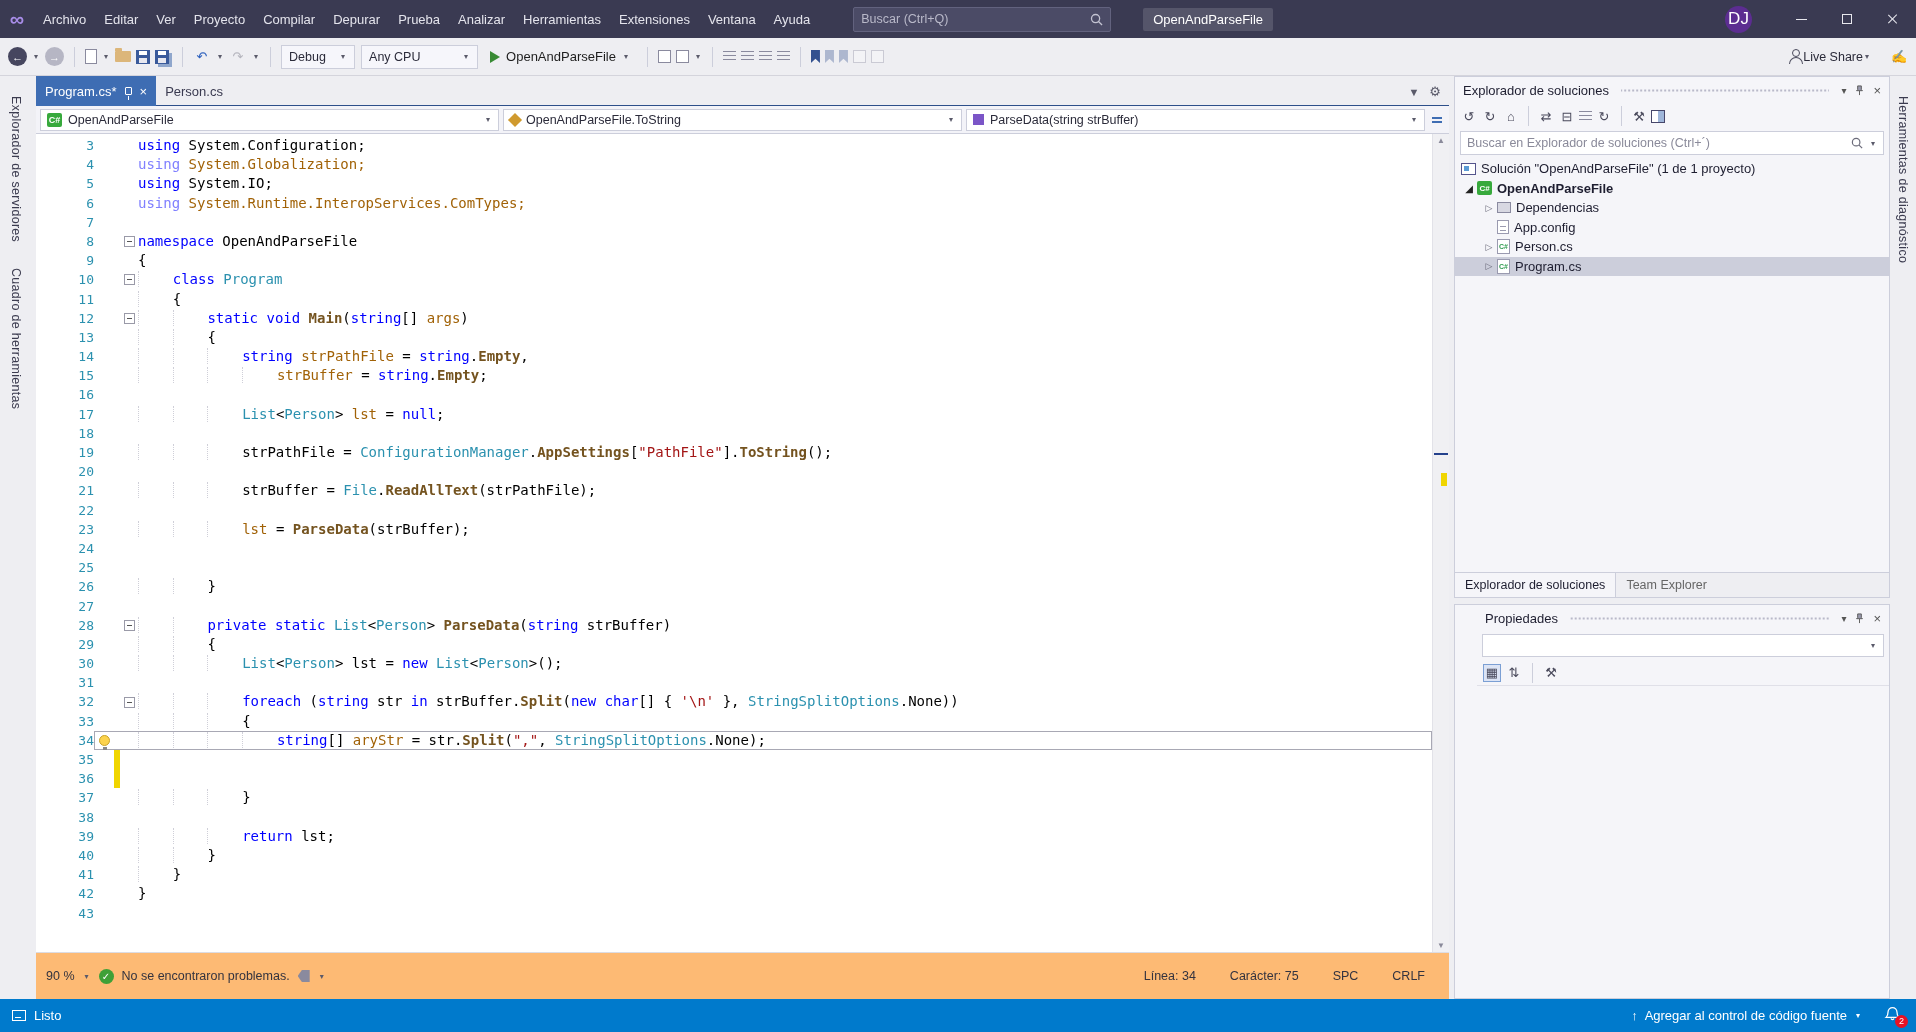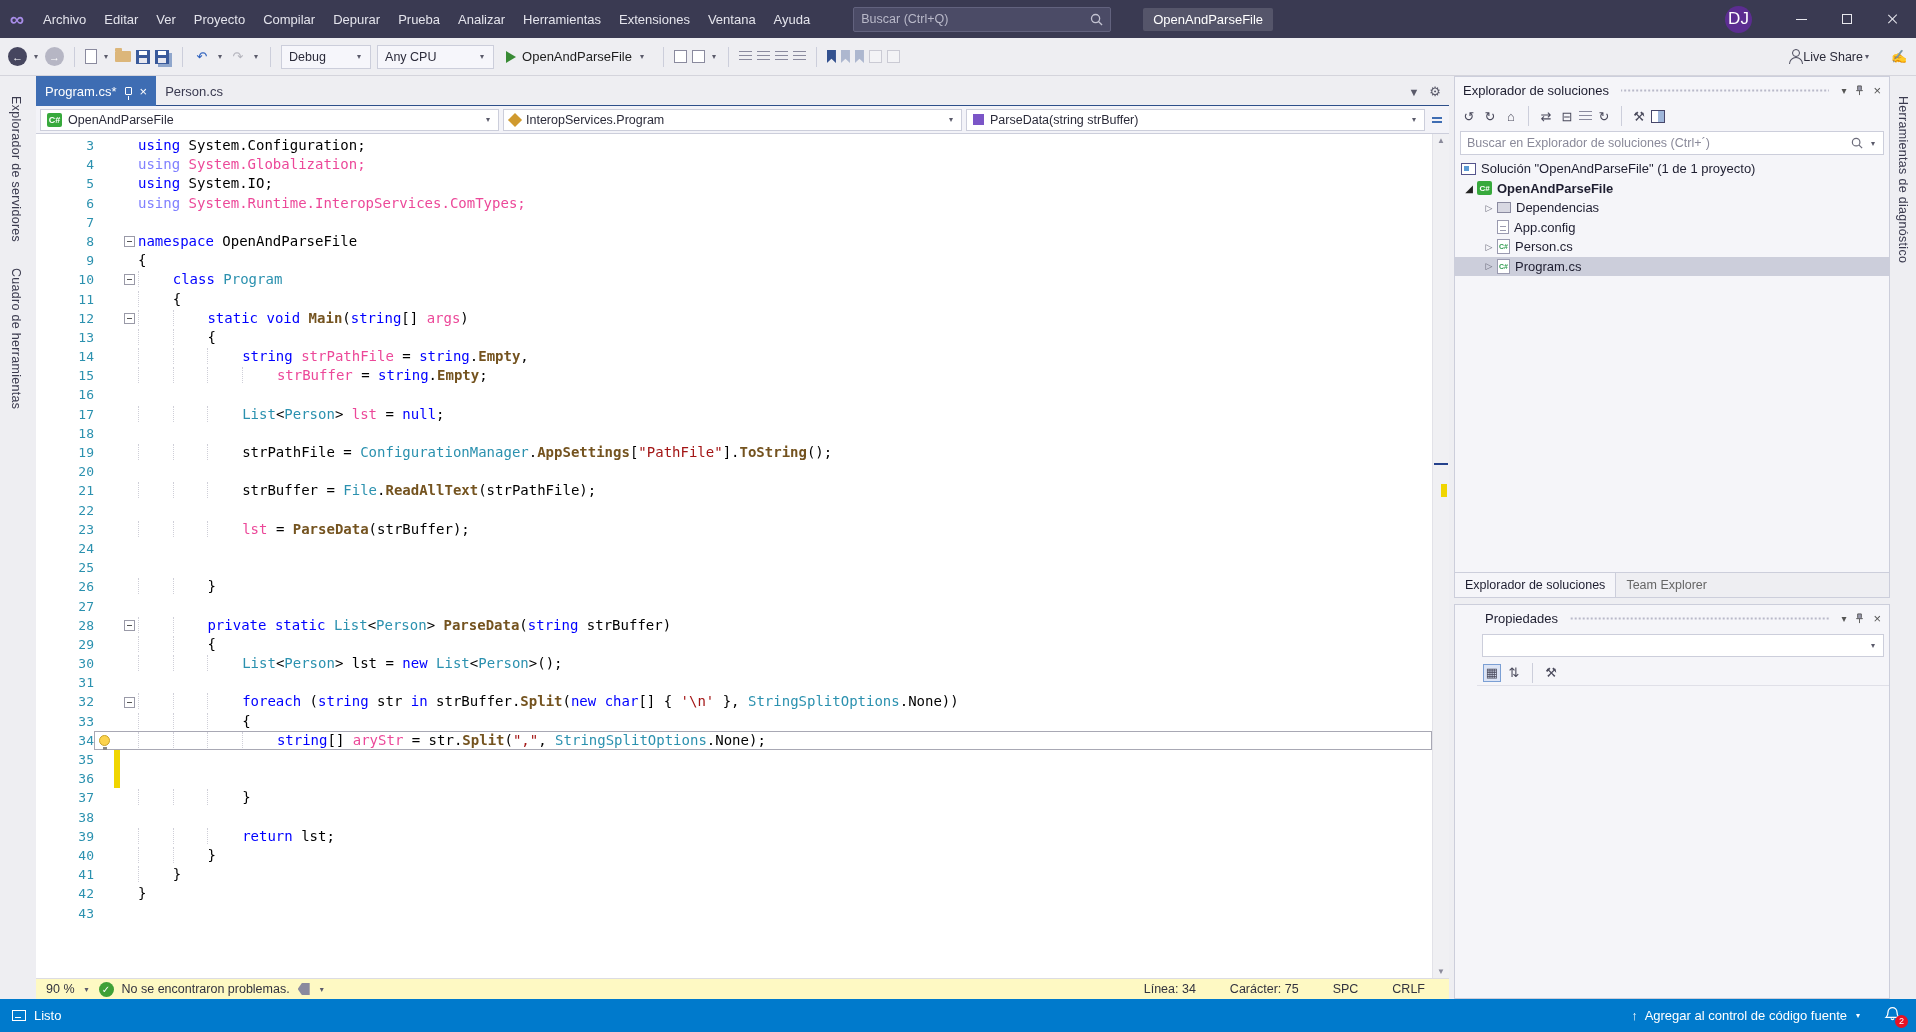--- a/index.html
+++ b/index.html
@@ -38,21 +38,21 @@
   .ic-folder::before { content:""; position:absolute; top:-3px; left:0; width:7px; height:3px; background:#dcb67a; border-radius:1px 1px 0 0; }
   .ic-save { width:14px; height:14px; background:#3a5a9b; position:relative; display:inline-block; }
   .ic-save::before { content:""; position:absolute; top:1px; left:3px; width:8px; height:4px; background:#fff; }
   .ic-save::after { content:""; position:absolute; bottom:1px; left:3px; width:8px; height:5px; background:#e8e8f0; }
   .ic-save.saveall { box-shadow:3px 3px 0 #8fa6cc; margin-right:3px; }
   .ic-boxo { width:13px; height:13px; border:1px solid #8a8a9e; background:#fff; display:inline-block; }
   .ic-lines { width:13px; height:11px; display:inline-block; background:repeating-linear-gradient(#8a8a9e 0 1.5px, transparent 1.5px 4px); }
   .ic-bm { width:9px; height:13px; background:#33518f; display:inline-block; clip-path:polygon(0 0,100% 0,100% 100%,50% 68%,0 100%); }
   .ic-preview { width:14px; height:13px; border:1px solid #46466a; background:linear-gradient(to right,#fff 50%,#9fb6da 50%); display:inline-block; }
   .combo { height:24px; background:#f6f6fb; border:1px solid #cccedb; display:flex; align-items:center; padding:0 7px; font-size:12.5px; color:#2b2b3a; gap:6px; }
-  .combo.debug { width:90px; } .combo.platform { width:117px; }
+  .combo.debug { width:74px; } .combo.platform { width:117px; }
   .start-btn { display:flex; align-items:center; gap:6px; padding:0 7px; height:26px; }
   .ic-play { width:0; height:0; border-left:10px solid #388a34; border-top:6px solid transparent; border-bottom:6px solid transparent; display:inline-block; }
   .tb-flex { flex:1; }
   .live-share { display:flex; align-items:center; margin-right:14px; font-size:12.5px; color:#2b2b3a; }
   .ic-person { position:relative; width:15px; height:15px; display:inline-block; }
   .ic-person::before { content:""; position:absolute; top:0; left:4px; width:6px; height:6px; border:1.4px solid #4a4a5c; border-radius:50%; }
   .ic-person::after { content:""; position:absolute; bottom:0; left:1px; width:12px; height:6px; border:1.4px solid #4a4a5c; border-bottom:none; border-radius:7px 7px 0 0; }
 
   
   .main { flex:1; display:flex; min-height:0; }
@@ -84,30 +84,30 @@
   .ln { width:58px; text-align:right; color:#2b91af; font-size:13px; flex:0 0 auto; }
   .line-body { flex:1; display:flex; min-width:0; }
   .line-body.current { outline:1px solid #a8a8b4; outline-offset:-1px; }
   .marker { width:20px; flex:0 0 auto; display:flex; align-items:center; justify-content:center; }
   .chg { width:6px; flex:0 0 auto; } .chg.on { background:#f0d500; }
   .fold { width:18px; flex:0 0 auto; display:flex; align-items:center; justify-content:center; }
   .fold-box { width:11px; height:11px; border:1px solid #9a9aa8; background:linear-gradient(#555 0 0) center/5px 1px no-repeat,#fff; display:inline-block; }
   .code { white-space:pre; flex:1; min-width:0; }
   .ind { border-left:1px dotted #cfcfd8; }
   .c-k { color:#0000ff; } .c-kf { color:#8080ff; } .c-t { color:#2b91af; } .c-s { color:#a31515; }
-  .c-g { color:#ec4899;margin-top:8px; } .c-d { color:#000; } .c-m { color:#74531f; font-weight:bold; }
+  .c-g { color:#a16207;margin-top:8px; } .c-d { color:#000; } .c-m { color:#74531f; font-weight:bold; }
   .bulb { width:11px; height:11px; border-radius:50%; background:#fcd34d; border:1px solid #c9a227; position:relative; display:inline-block; }
   .bulb::after { content:""; position:absolute; left:3px; top:11px; width:4px; height:3px; background:#8a8a8a; }
   .v-scroll { width:17px; background:#f0f0f3; border-left:1px solid #e2e2e8; position:relative; flex:0 0 auto; font-size:8px; color:#8a8a9a; }
   .v-scroll .arr-up { position:absolute; top:2px; left:0; right:0; text-align:center; }
   .v-scroll .arr-dn { position:absolute; bottom:2px; left:0; right:0; text-align:center; }
   .mark-caret { position:absolute; top:39%; left:1px; right:1px; height:2px; background:#24418c; }
   .mark-chg { position:absolute; top:41.5%; right:2px; width:6px; height:13px; background:#f0d500; }
 
-  .editor-status { height:21px; background:#fef9c3; border-top:1px solid #dcdce2; display:flex; align-items:center; padding:0 10px; font-size:12.5px; color:#33333f; gap:8px; flex:0 0 auto; }
+  .editor-status { height:47px; background:#fdba74; border-top:1px solid #dcdce2; display:flex; align-items:center; padding:0 10px; font-size:12.5px; color:#33333f; gap:8px; flex:0 0 auto; }
   .ok-badge { width:15px; height:15px; border-radius:50%; background:#3fa037; color:#fff; font-size:10px; display:inline-flex; align-items:center; justify-content:center; }
   .ic-tag { width:12px; height:12px; background:#8a8a9e; clip-path:polygon(35% 0,100% 0,100% 100%,35% 100%,0 50%); display:inline-block; }
   .es-right { margin-left:auto; display:flex; gap:34px; padding-right:14px; }
 
   
   .right-panel { width:436px; display:flex; flex-direction:column; flex:0 0 auto; }
   .panel-section { background:#f5f5f9; border:1px solid #cccedb; display:flex; flex-direction:column; }
   .se-section { height:522px; flex:0 0 auto; }
   .props-section { flex:1; margin-top:6px; min-height:0;padding-left:22px; }
   .panel-title-row { height:26px; display:flex; align-items:center; padding:0 8px; gap:8px; color:#1e1e30; flex:0 0 auto; }
@@ -274,21 +274,21 @@
       </div>
       <div class="navbar">
         <div class="nav-combo">
           <span class="ic-csproj-sm">C#</span>
           <span>OpenAndParseFile</span>
           <span class="flexfill"></span>
             <span class="caret">▾</span>
         </div>
         <div class="nav-combo">
           <span class="ic-class"></span>
-          <span>InteropServices.Program</span>
+          <span>OpenAndParseFile.ToString</span>
           <span class="flexfill"></span>
             <span class="caret">▾</span>
         </div>
         <div class="nav-combo">
           <span class="ic-method"></span>
           <span>ParseData(string strBuffer)</span>
           <span class="flexfill"></span>
             <span class="caret">▾</span>
         </div>
         <div class="split-handle">

